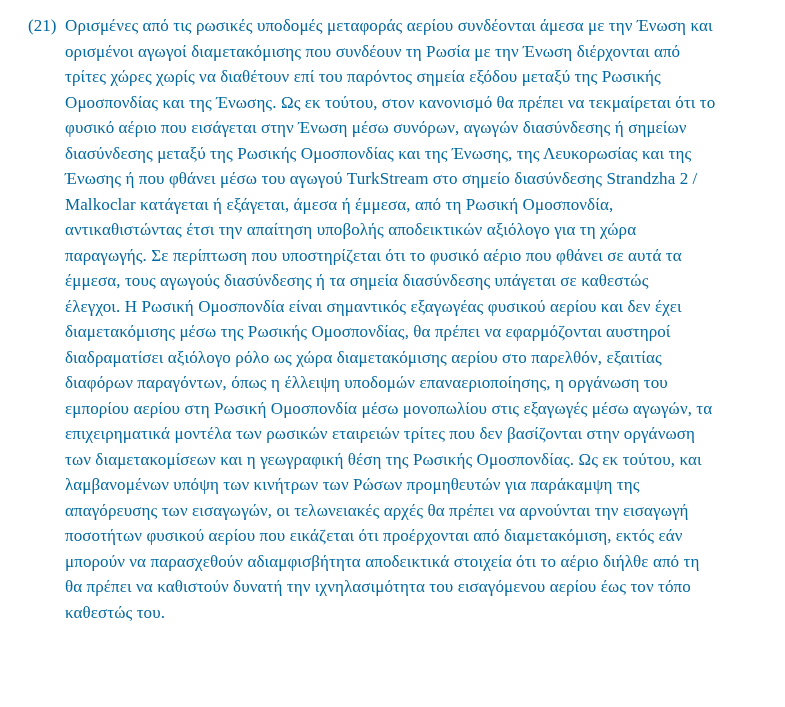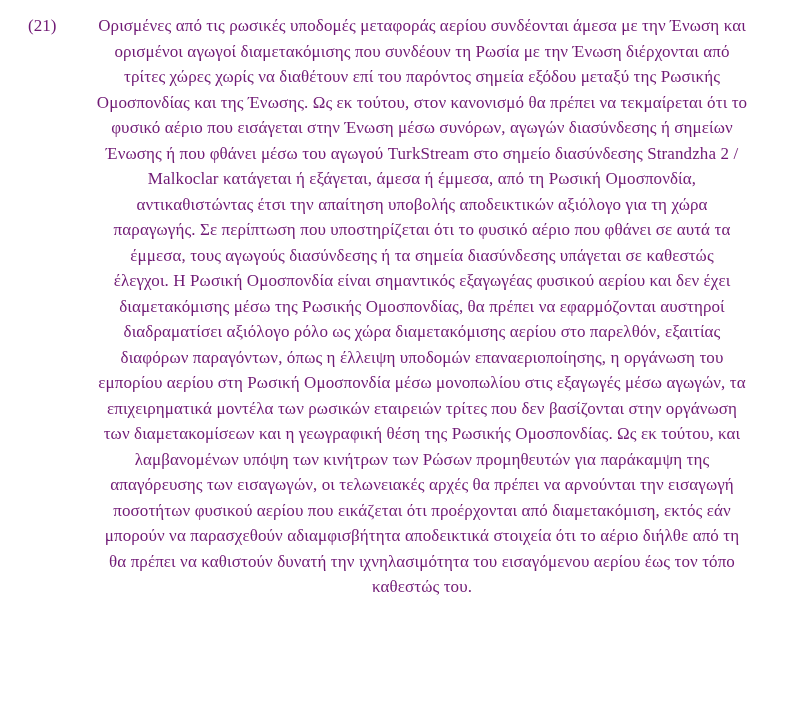--- a/index.html
+++ b/index.html
@@ -4,61 +4,61 @@
 <style>
   html, body {
     margin: 0;
     padding: 0;
   }
   .doc-page {
     position: relative;
     width: 785px;
     height: 707px;
     background: #ffffff;
-    color: #701a75;
+    color: #0369a1;
     font-family: "Liberation Serif", "DejaVu Serif", serif;
     overflow: hidden;
   }
   .recital {
     position: absolute;
     top: 13px;
     left: 28px;
     right: 6px;
   }
   .recital-number {
     position: absolute;
     left: 0;
     top: 0;
     font-size: 17px;
     line-height: 25.5px;
     white-space: pre;
   }
   .recital-lines {
     margin-left: 37px;
-    text-align: center;
   }
   .text-line {
     font-size: 17px;
     line-height: 25.5px;
     letter-spacing: 0.1px;
     white-space: pre;
   }
 </style>
 </head>
 <body>
 
 <div class="doc-page">
   <div class="recital">
     <span class="recital-number">(21)</span>
     <div class="recital-lines">
         <div class="text-line">Ορισμένες από τις ρωσικές υποδομές μεταφοράς αερίου συνδέονται άμεσα με την Ένωση και</div>
         <div class="text-line">ορισμένοι αγωγοί διαμετακόμισης που συνδέουν τη Ρωσία με την Ένωση διέρχονται από</div>
         <div class="text-line">τρίτες χώρες χωρίς να διαθέτουν επί του παρόντος σημεία εξόδου μεταξύ της Ρωσικής</div>
         <div class="text-line">Ομοσπονδίας και της Ένωσης. Ως εκ τούτου, στον κανονισμό θα πρέπει να τεκμαίρεται ότι το</div>
         <div class="text-line">φυσικό αέριο που εισάγεται στην Ένωση μέσω συνόρων, αγωγών διασύνδεσης ή σημείων</div>
+        <div class="text-line">διασύνδεσης μεταξύ της Ρωσικής Ομοσπονδίας και της Ένωσης, της Λευκορωσίας και της</div>
         <div class="text-line">Ένωσης ή που φθάνει μέσω του αγωγού TurkStream στο σημείο διασύνδεσης Strandzha 2 /</div>
         <div class="text-line">Malkoclar κατάγεται ή εξάγεται, άμεσα ή έμμεσα, από τη Ρωσική Ομοσπονδία,</div>
         <div class="text-line">αντικαθιστώντας έτσι την απαίτηση υποβολής αποδεικτικών αξιόλογο για τη χώρα</div>
         <div class="text-line">παραγωγής. Σε περίπτωση που υποστηρίζεται ότι το φυσικό αέριο που φθάνει σε αυτά τα</div>
         <div class="text-line">έμμεσα, τους αγωγούς διασύνδεσης ή τα σημεία διασύνδεσης υπάγεται σε καθεστώς</div>
         <div class="text-line">έλεγχοι. Η Ρωσική Ομοσπονδία είναι σημαντικός εξαγωγέας φυσικού αερίου και δεν έχει</div>
         <div class="text-line">διαμετακόμισης μέσω της Ρωσικής Ομοσπονδίας, θα πρέπει να εφαρμόζονται αυστηροί</div>
         <div class="text-line">διαδραματίσει αξιόλογο ρόλο ως χώρα διαμετακόμισης αερίου στο παρελθόν, εξαιτίας</div>
         <div class="text-line">διαφόρων παραγόντων, όπως η έλλειψη υποδομών επαναεριοποίησης, η οργάνωση του</div>
         <div class="text-line">εμπορίου αερίου στη Ρωσική Ομοσπονδία μέσω μονοπωλίου στις εξαγωγές μέσω αγωγών, τα</div>

